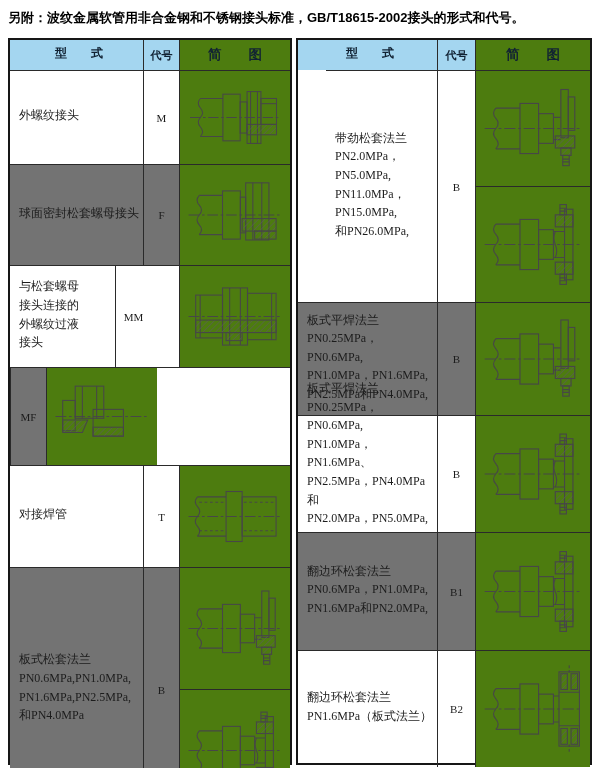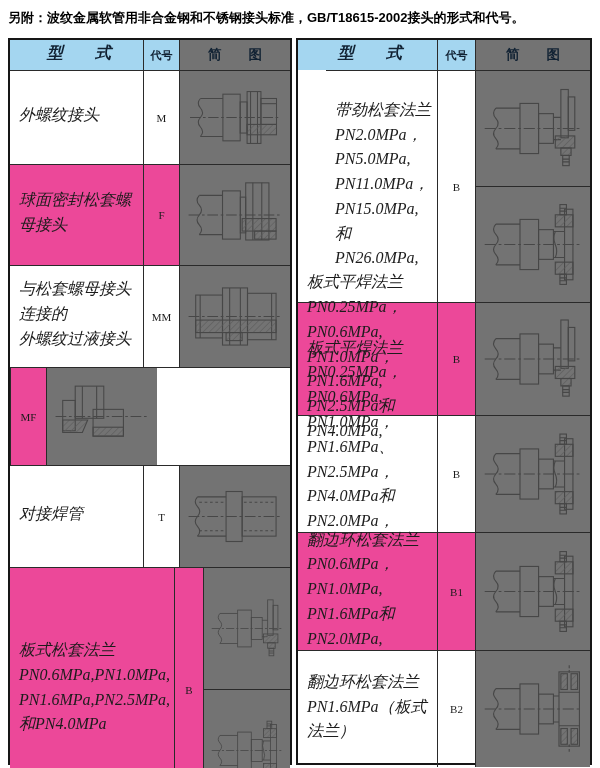--- a/index.html
+++ b/index.html
@@ -38,37 +38,36 @@
 
   .thead { height: 30px; background: #a4d6f0; }
   .thead .c {
     display: flex; align-items: center; justify-content: center;
     font-weight: bold; font-size: 13.5px; color: #123;
   }
 
   .c.type {
     display: flex; align-items: center;
     padding: 0 4px 4px 9px;
-    font-size: 16px; line-height: 1.55;
+    font-size: 12px; line-height: 1.55;
     white-space: pre-line;
-    font-style: italic;
   }
   .c.code {
     display: flex; align-items: center; justify-content: center;
     font-size: 11px;
   }
-  .hl { background: #ec4899; }
-
-  .c.diag { background: #737373; display: flex; flex-direction: column; }
+  .hl { background: #737373; }
+
+  .c.diag { background: #4d7c0f; display: flex; flex-direction: column; }
   .d { flex: 1; padding: 5px; display: flex; align-items: center; justify-content: center; min-height: 0; }
   .d svg { width: 100%; height: 100%; }
   .d.split-top { border-bottom: 1px solid #2a2a2a; }
 
   
-  .lr0 { height: 94px; }  .lr1 { height: 101px; } .lr2 { height: 102px; }
+  .lr0 { height: 94px; }  .lr1 { height: 101px; } .lr2 { height: 102px; gap: 28px; }
   .lr3 { height: 98px; }  .lr4 { height: 102px; } .lr5 { height: 244px; }
   .rr0 { height: 232px; margin-left: 28px; } .rr1 { height: 113px; } .rr2 { height: 117px; }
   .rr3 { height: 118px; } .rr4 { height: 117px; }
 </style>
 </head>
 <body>
 
 <div class="page">
 
   <div class="title">另附：波纹金属软管用非合金钢和不锈钢接头标准，GB/T18615-2002接头的形式和代号。</div>

